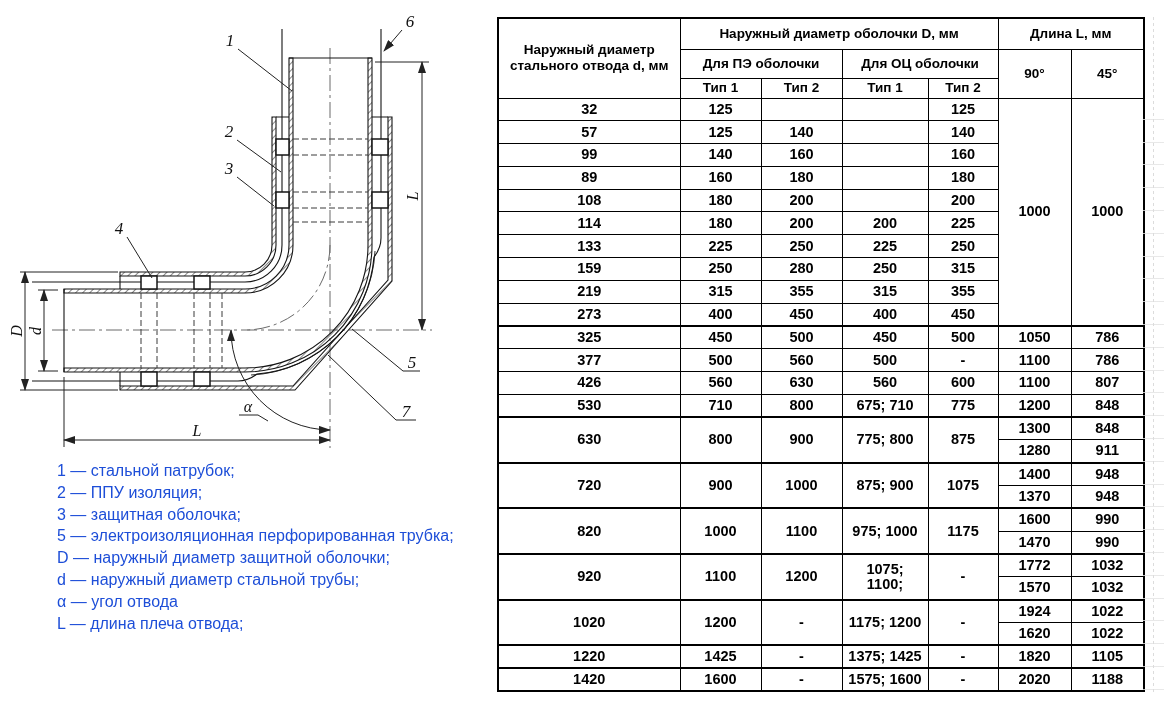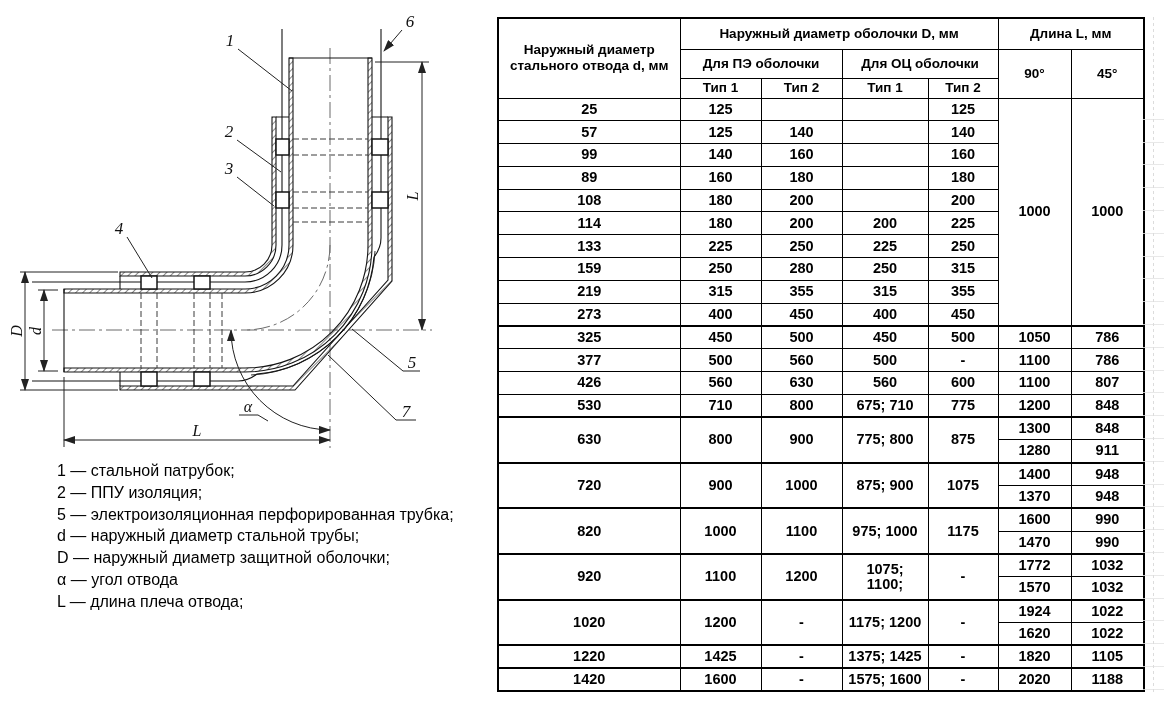--- a/index.html
+++ b/index.html
@@ -3,21 +3,21 @@
 <meta charset="utf-8">
 <style>
   * { margin:0; padding:0; box-sizing:border-box; }
   html,body { width:1164px; height:718px; background:#ffffff; overflow:hidden;
               font-family:"Liberation Sans", sans-serif; color:#111; }
   #stage { position:relative; width:1164px; height:718px; background:#fff; }
 
   
   #drawing { position:absolute; left:0; top:0; width:497px; height:455px; }
   #legend  { position:absolute; left:57px; top:460px; width:440px; }
-  #legend .lg { font-size:16px; line-height:21.8px; color:#000000; white-space:nowrap; }
+  #legend .lg { font-size:16px; line-height:21.8px; color:#1d4ed8; white-space:nowrap; }
 
   
   table.dim { position:absolute; left:497px; top:17px; width:646px;
               border-collapse:collapse; table-layout:fixed;
               border:2px solid #000; }
   table.dim th, table.dim td {
       border:1px solid #000; text-align:center; vertical-align:middle;
       padding:0; color:#000; overflow:hidden; }
   table.dim th { font-size:13.5px; font-weight:700; line-height:1.18; }
   table.dim td { font-size:14.5px; font-weight:700; height:22.8px; line-height:1.05; }
@@ -142,23 +142,24 @@
       <text class="num" x="410" y="27" text-anchor="middle">6</text>
 
       <path class="dim" d="M396,420 H416 M396,420 L328,355"></path>
       <text class="num" x="406" y="417" text-anchor="middle">7</text>
     </g>
   </svg>
 
   <div id="legend">
     <div class="lg">1 — стальной патрубок;</div>
     <div class="lg">2 — ППУ изоляция;</div>
+    <div class="lg">3 — защитная оболочка;</div>
     <div class="lg">5 — электроизоляционная перфорированная трубка;</div>
+    <div class="lg">D — наружный диаметр защитной оболочки;</div>
     <div class="lg">d — наружный диаметр стальной трубы;</div>
-    <div class="lg">D — наружный диаметр защитной оболочки;</div>
     <div class="lg">α — угол отвода</div>
     <div class="lg">L — длина плеча отвода;</div>
   </div>
 
   <table class="dim">
     <colgroup>
       <col style="width:182px">
         <col style="width:81px">
         <col style="width:81px">
       <col style="width:86px">
@@ -180,21 +181,21 @@
       <th rowspan="2">45°</th>
     </tr>
     <tr class="h3">
       <th>Тип 1</th>
       <th>Тип 2</th>
       <th>Тип 1</th>
       <th>Тип 2</th>
     </tr>
 
     <tr>
-      <td>25</td>
+      <td>32</td>
       <td>125</td>
       <td></td>
       <td></td>
       <td>125</td>
       <td rowspan="10">1000</td>
       <td rowspan="10">1000</td>
     </tr>
     <tr>
       <td>57</td>
       <td>125</td>

